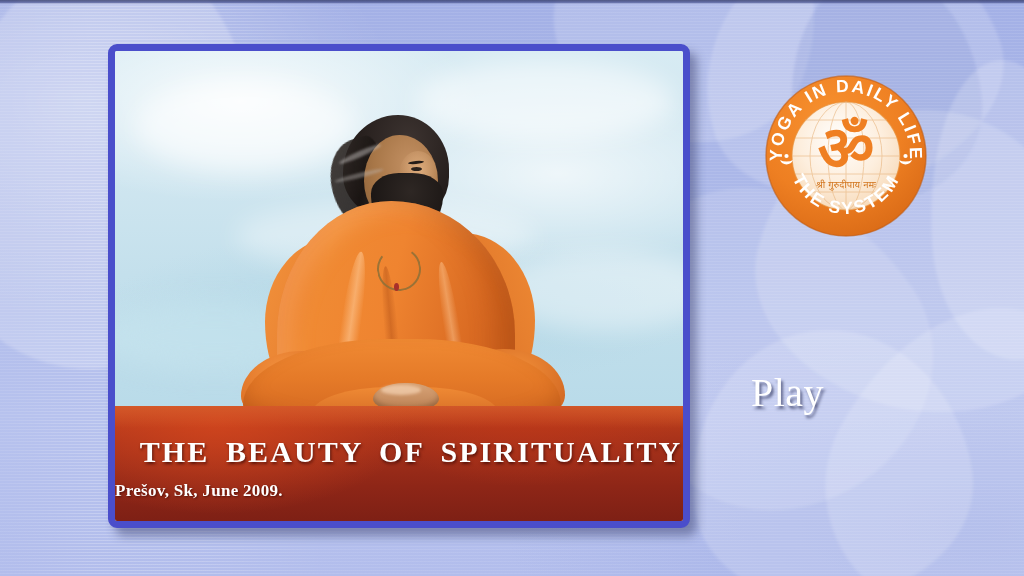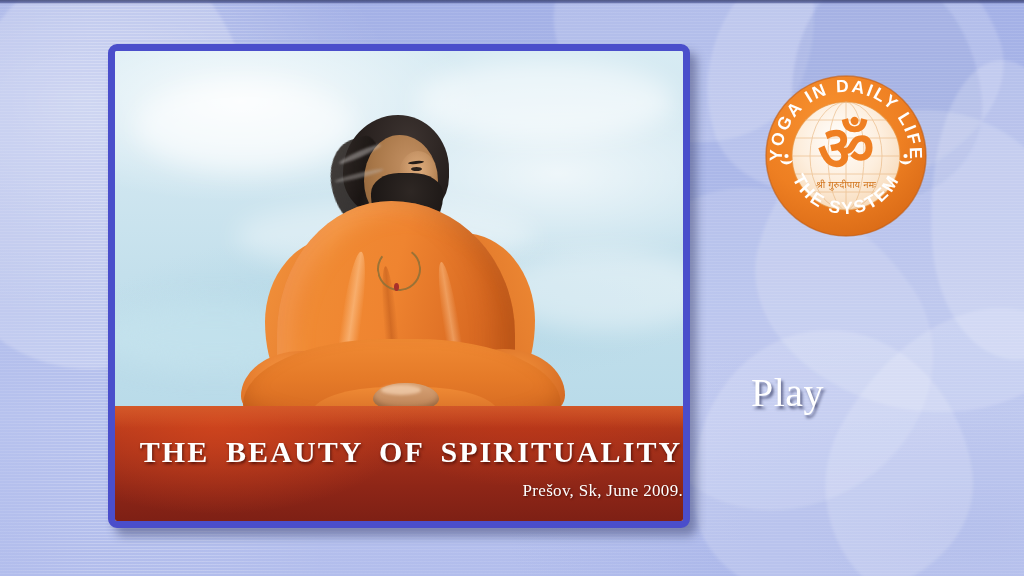--- a/index.html
+++ b/index.html
@@ -293,25 +293,25 @@
     font-weight: bold;
     letter-spacing: 2.1px;
     word-spacing: 7px;
     text-shadow: 1px 2px 3px rgba(60,10,5,0.75);
     padding-left: 24px;
   }
   .cover-subtitle {
     position: absolute;
     left: 0; right: 0;
     bottom: 20px;
-    text-align: right;
+    text-align: left;
     color: #ffffff;
     font-family: "Liberation Serif", "DejaVu Serif", serif;
     font-size: 17px;
-    font-weight: normal;
+    font-weight: bold;
     letter-spacing: 0.3px;
     text-shadow: 1px 1px 2px rgba(60,10,5,0.7);
   }
 
   
   #logo {
     position: absolute;
     left: 762px;
     top: 72px;
     width: 168px;

